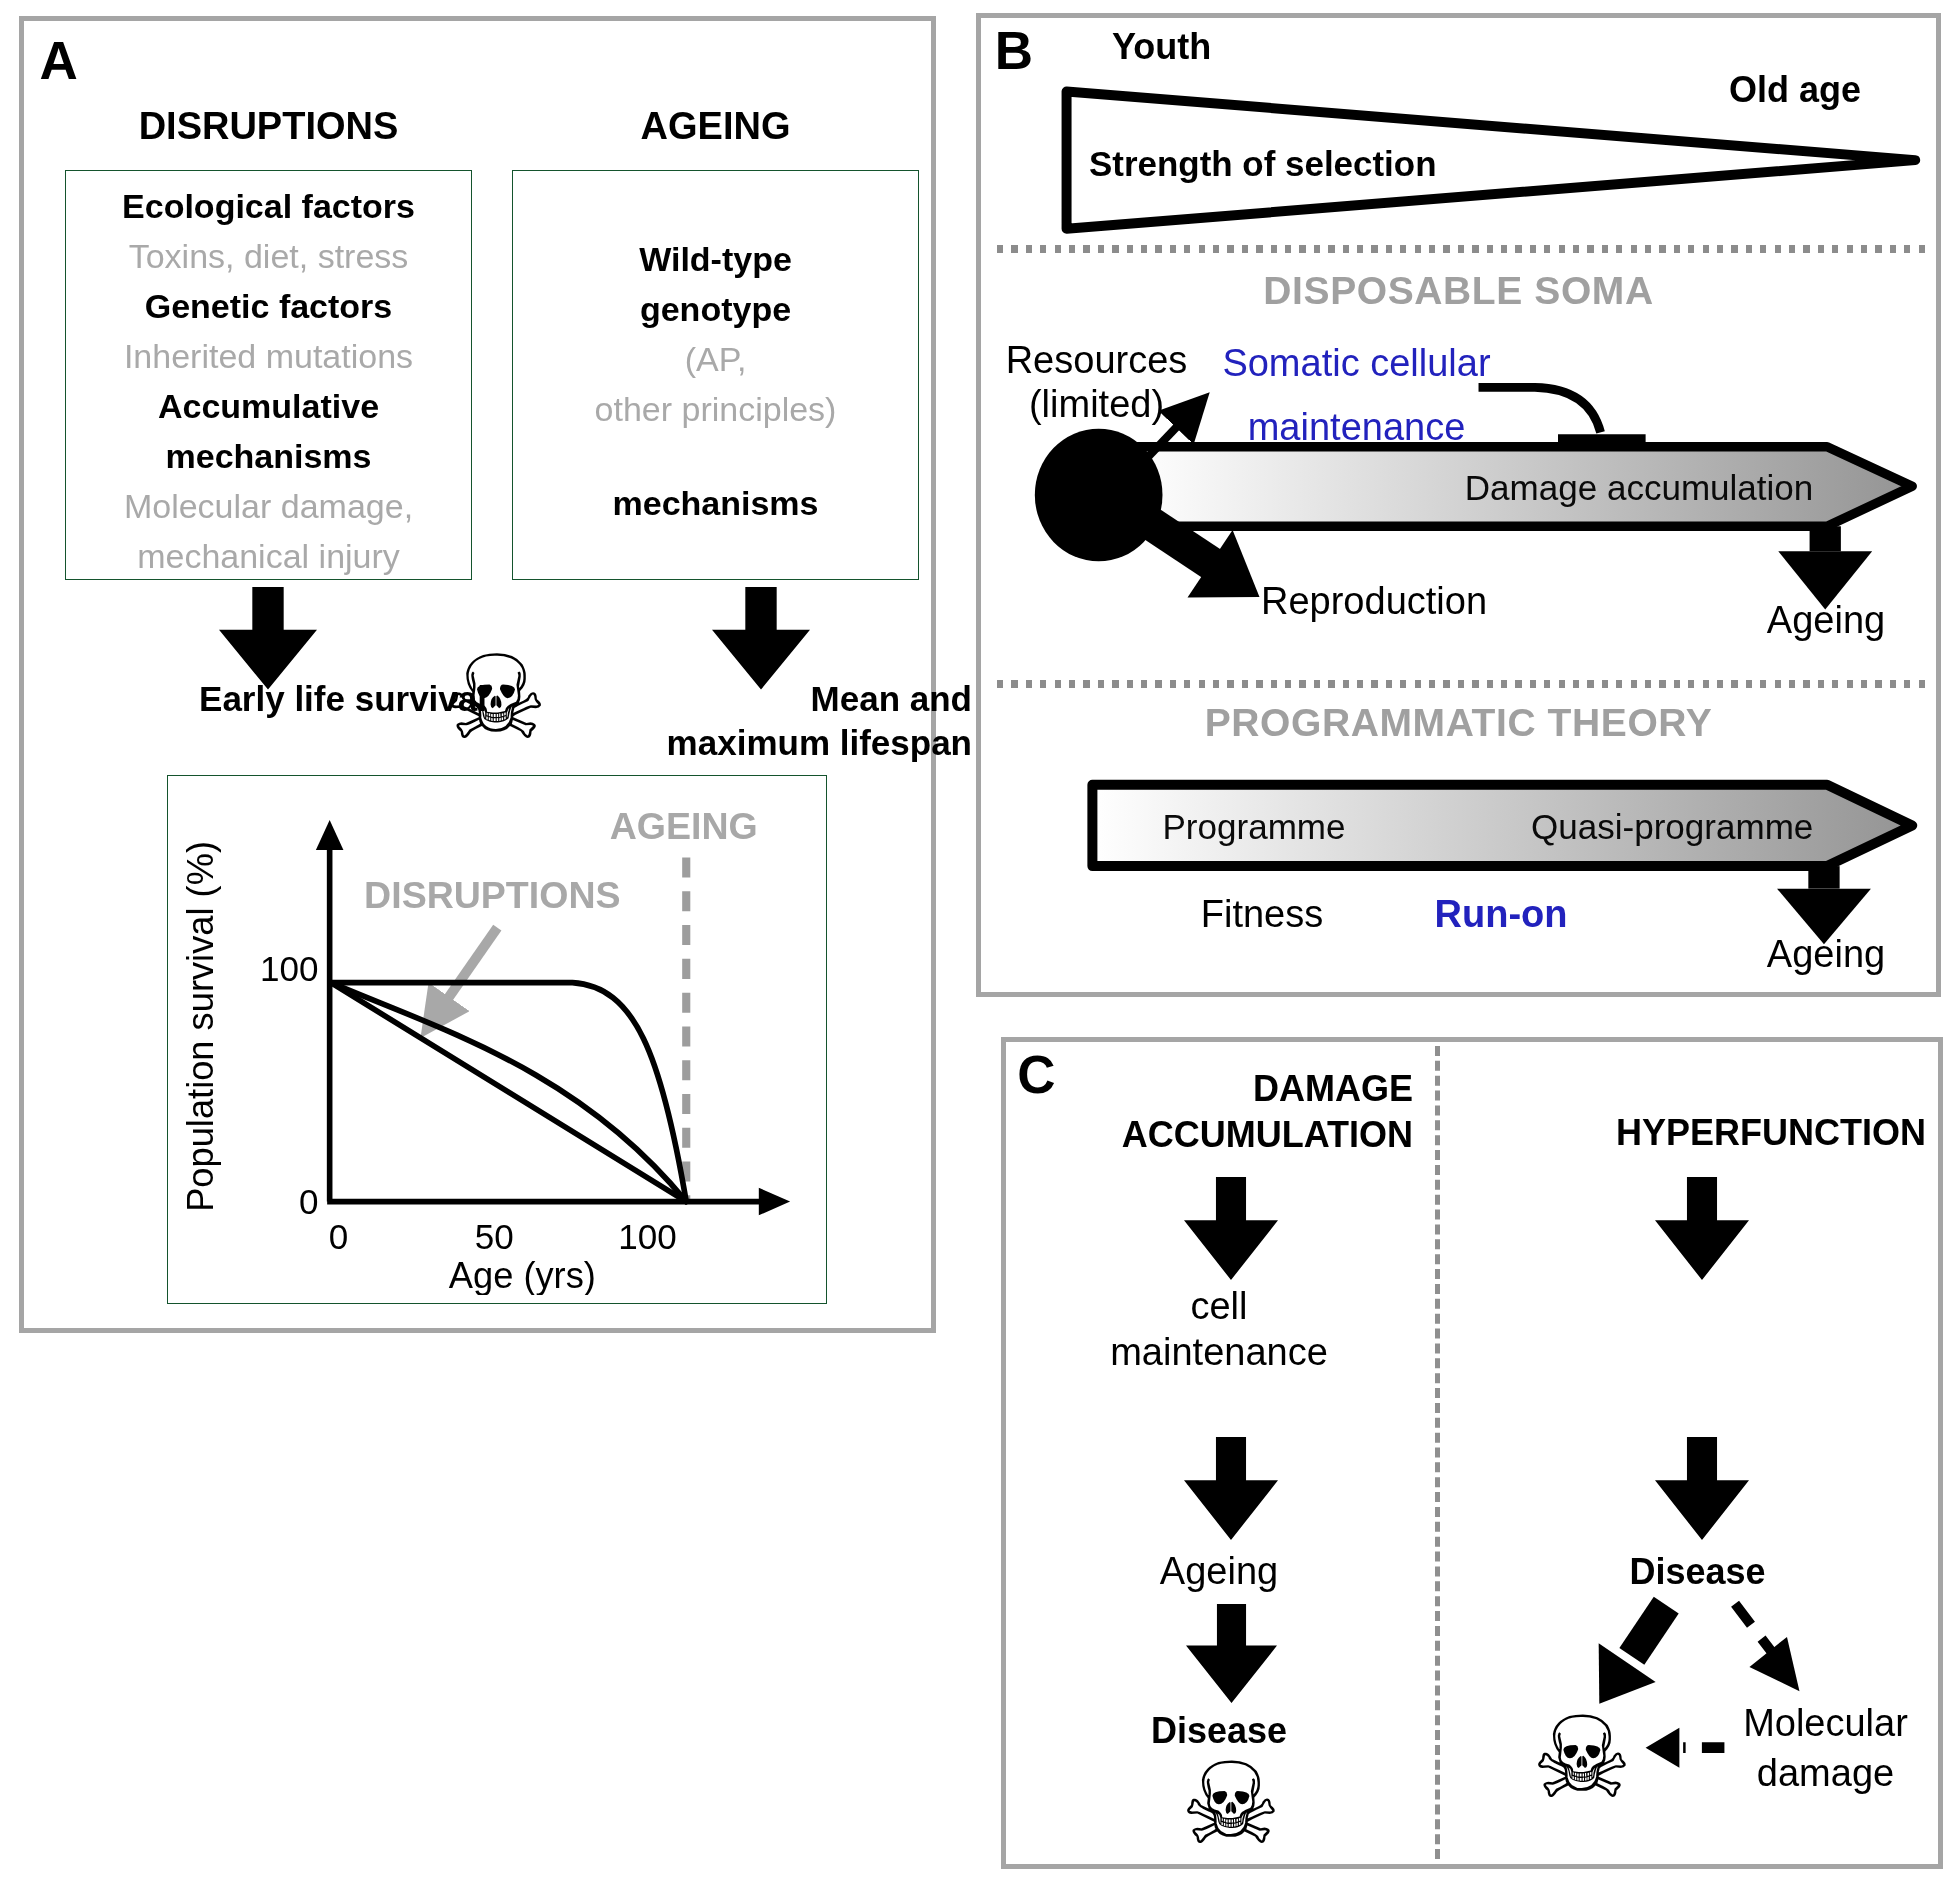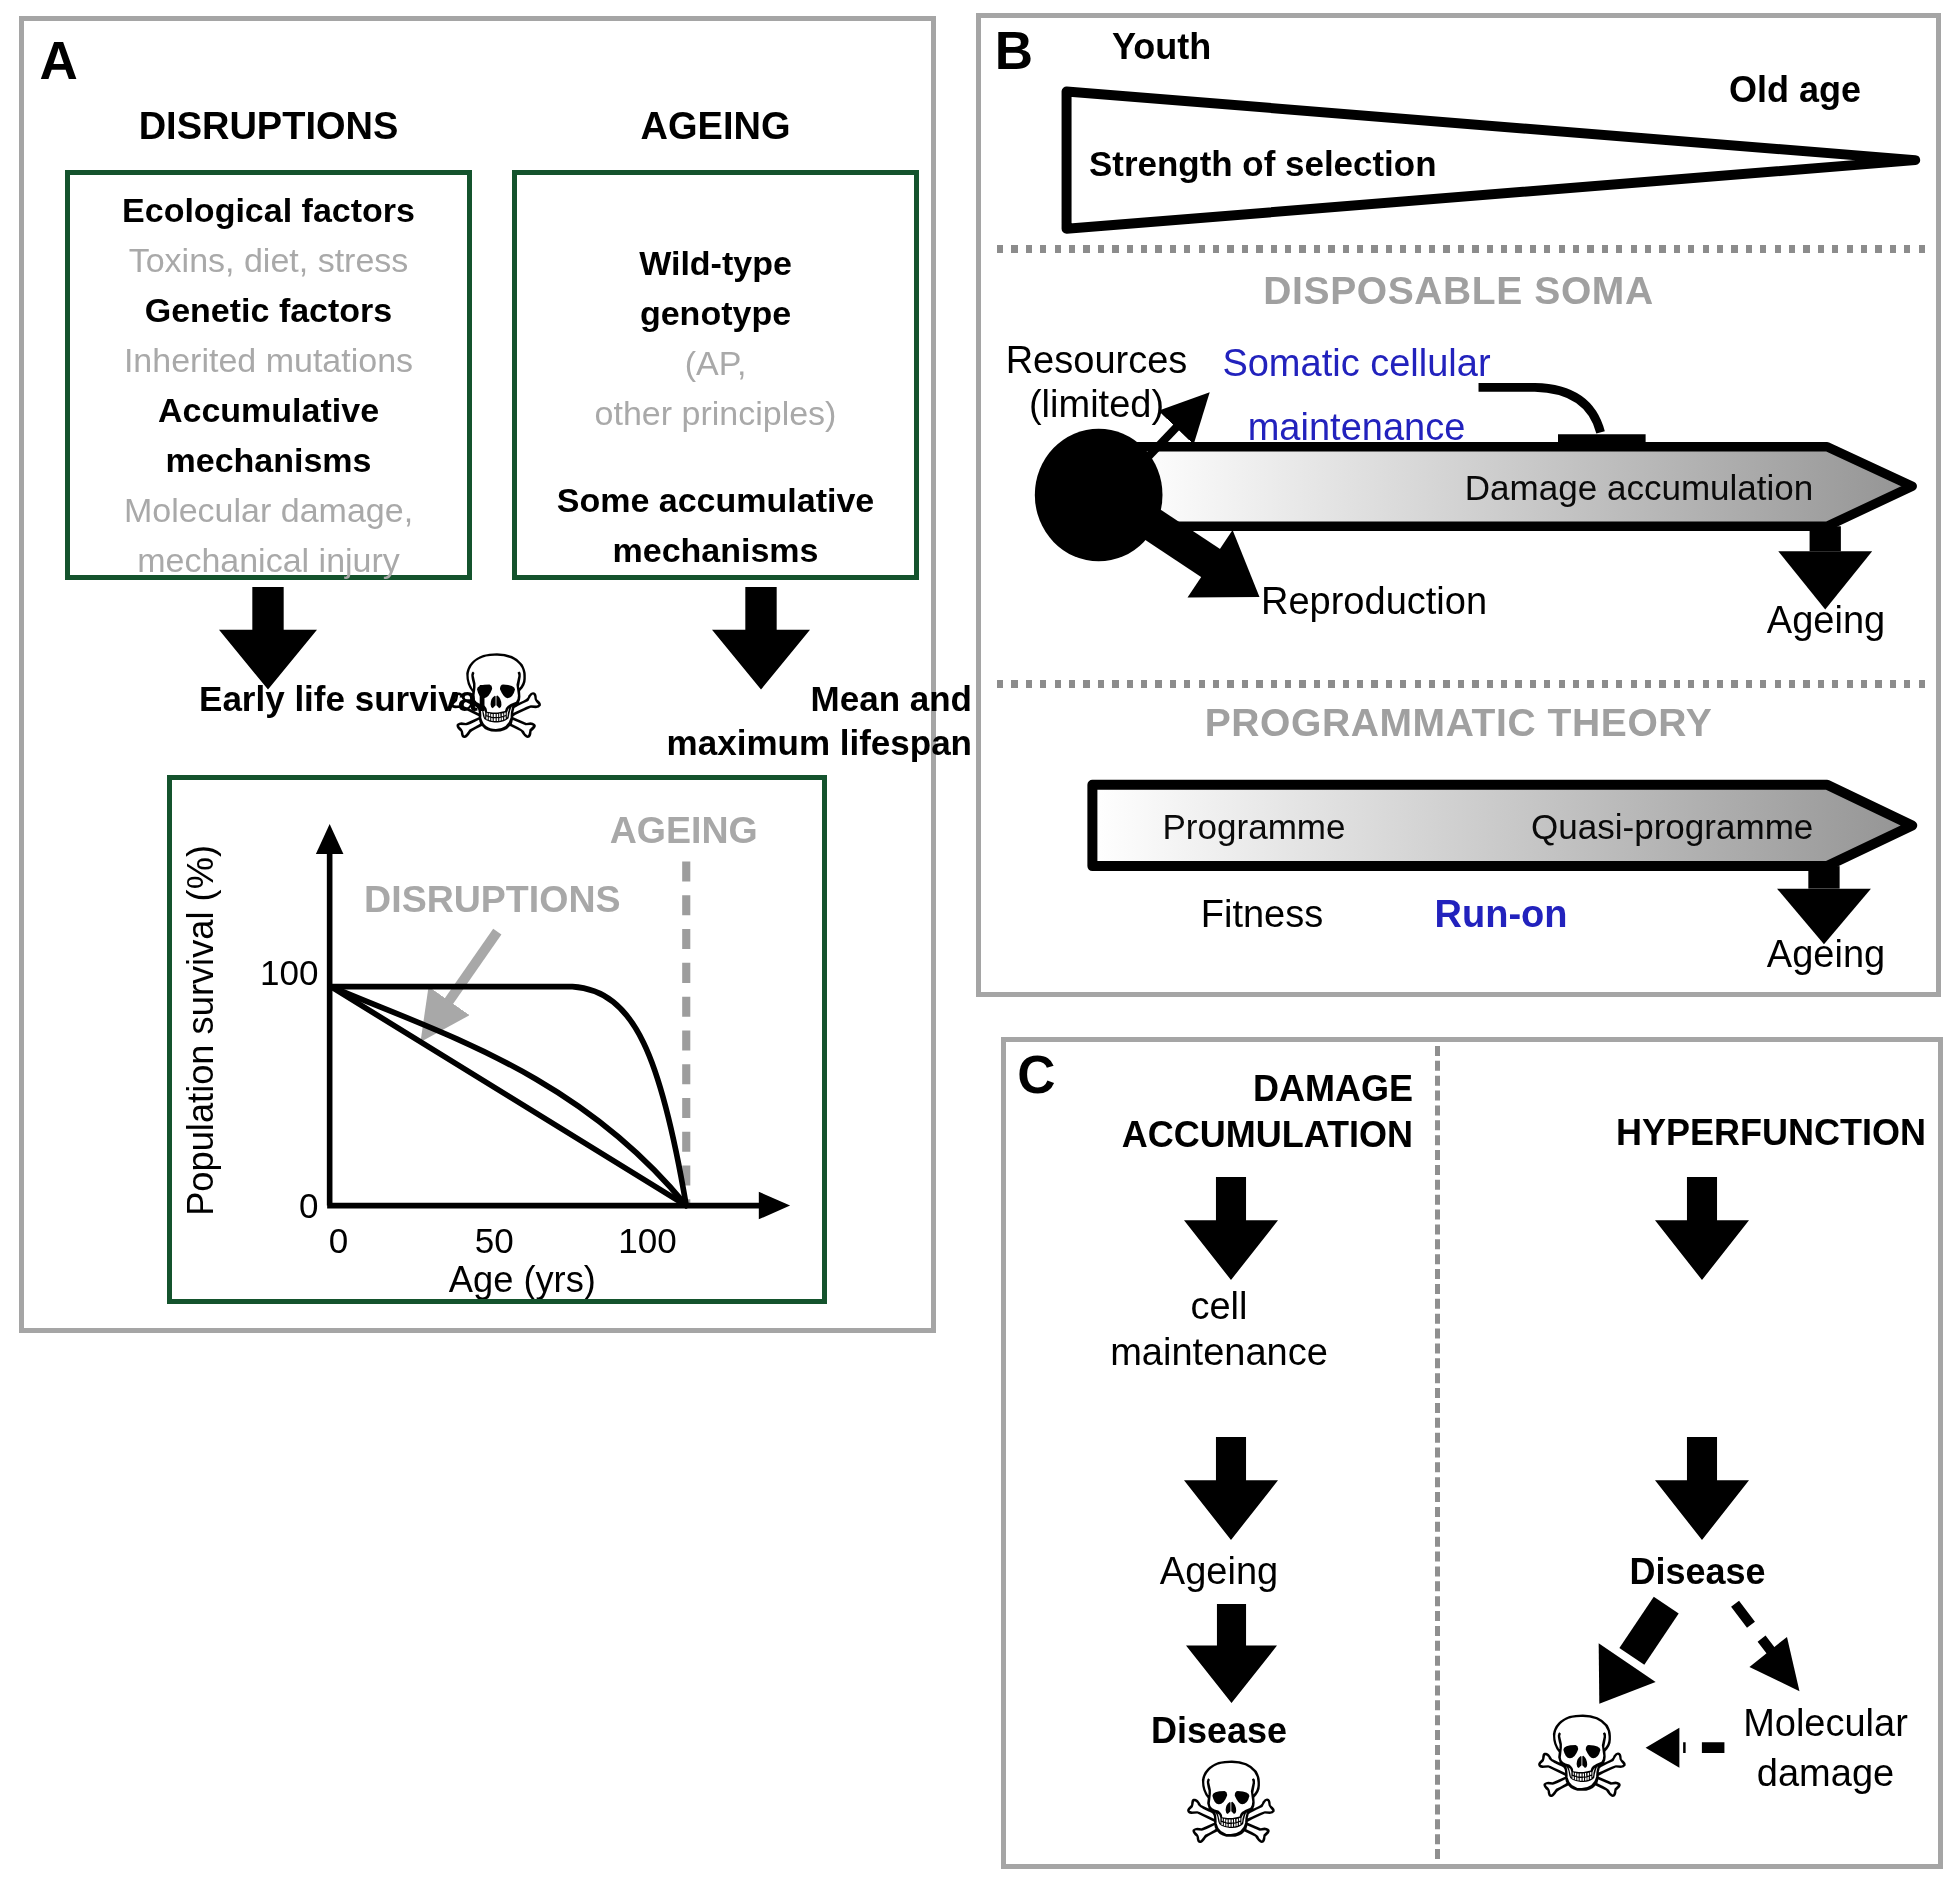--- a/index.html
+++ b/index.html
@@ -4,21 +4,21 @@
 <style>
   * { margin:0; padding:0; box-sizing:border-box; }
   html,body { background:#ffffff; }
   body { font-family:"Liberation Sans", sans-serif; color:#000; }
   #canvas { position:relative; width:1955px; height:1884px; background:#fff; overflow:hidden; }
 
   .panel { position:absolute; border:5.6px solid #a5a5a5; background:#fff; }
   .panel-label { position:absolute; font-size:53px; font-weight:700; color:#000; line-height:1; }
 
   .hdr { position:absolute; font-size:38px; font-weight:700; text-align:center; }
-  .graybox { position:absolute; border:5px solid #14532d; background:#fff;
+  .graybox { position:absolute; border:1px solid #14532d; background:#fff;
              display:flex; flex-direction:column; align-items:center; text-align:right; }
   .ln { font-size:34px; line-height:50px; white-space:nowrap; }
   .ln.b { font-weight:700; color:#000; }
   .ln.g { color:#a9a9a9; }
   .spacer { height:44px; }
 
   .down-arrow { position:absolute; background:#000;
     clip-path: polygon(34% 0, 66% 0, 66% 42%, 100% 42%, 50% 100%, 0 42%, 34% 42%); }
 
   .caption { position:absolute; text-align:right; font-weight:700; font-size:35px; line-height:44px; }
@@ -61,21 +61,20 @@
       <div class="ln g">Molecular damage,</div>
       <div class="ln g">mechanical injury</div>
     </div>
 
     <div class="graybox" style="left:488px; top:149px; width:407px; height:410px; padding-top:63px;">
       <div class="ln b">Wild-type</div>
       <div class="ln b">genotype</div>
       <div class="ln g">(AP,</div>
       <div class="ln g">other principles)</div>
       <div class="spacer"></div>
-      <div class="ln b">Some accumulative</div>
       <div class="ln b">mechanisms</div>
     </div>
 
     <div class="down-arrow" style="left:195px; top:566px; width:98px; height:103px;"></div>
     <div class="down-arrow" style="left:688px; top:566px; width:98px; height:103px;"></div>
 
     <div class="skull" style="left:394px; top:619px; width:156px; font-size:116px;">☠</div>
 
     <div class="caption" style="left:25px; top:656px; width:438px;">
       <div>Early life survival</div>

